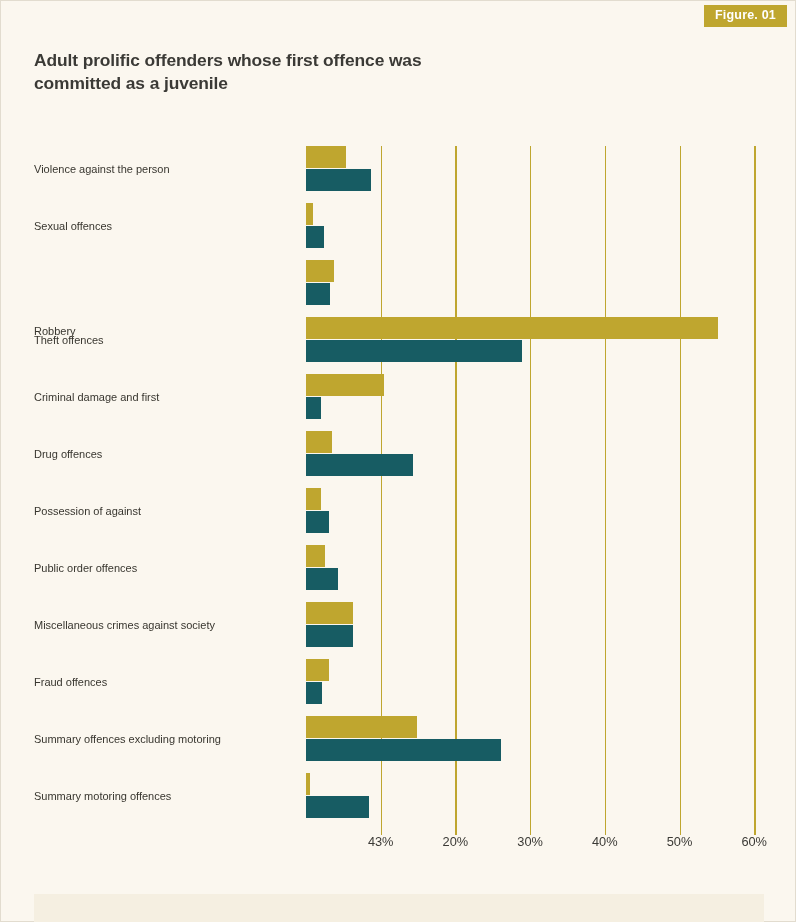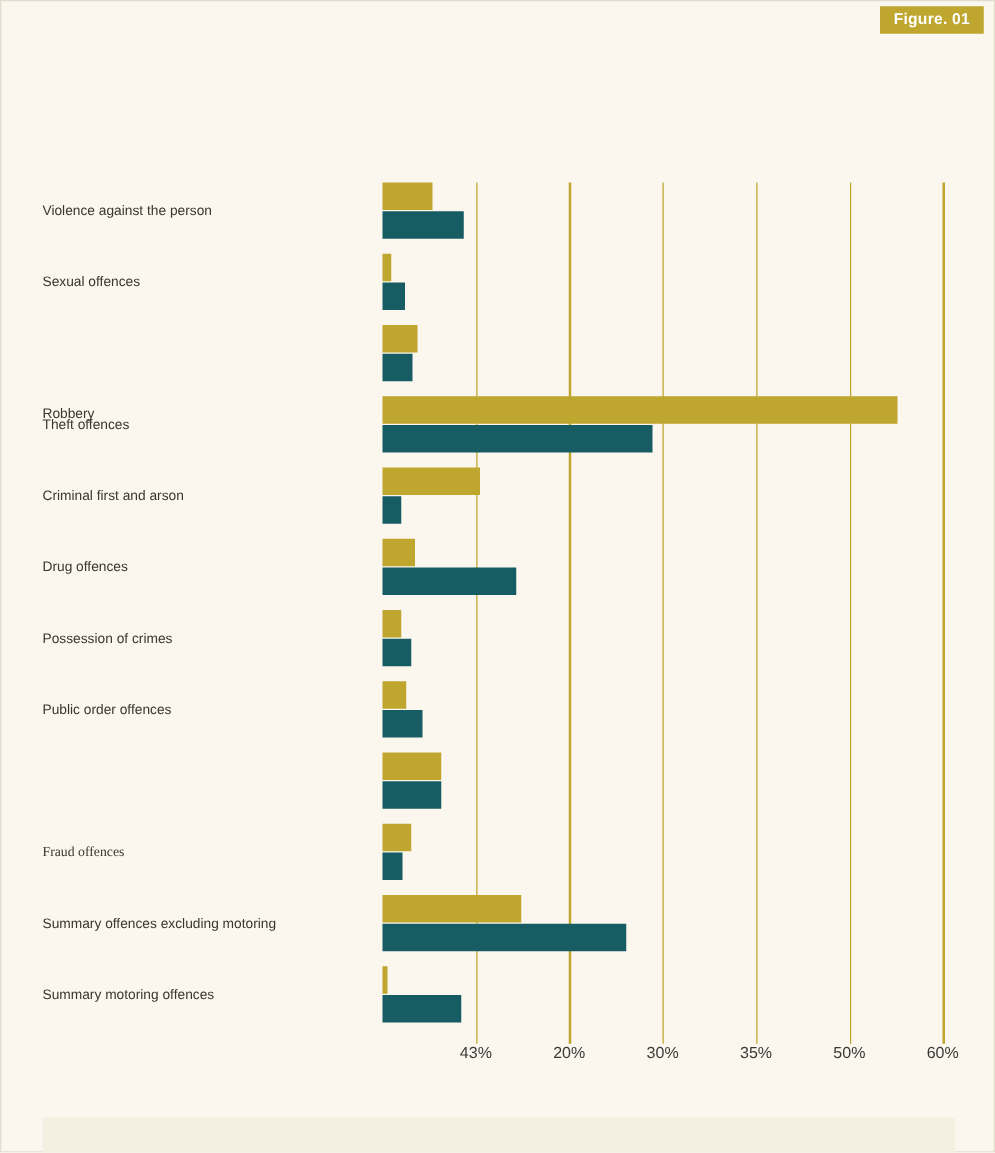--- a/index.html
+++ b/index.html
@@ -140,35 +140,36 @@
     white-space: nowrap;
   }
 </style>
 </head>
 <body>
 
 <div id="page">
 
   <div id="figure-badge">Figure. 01</div>
 
+  <div id="chart-title">Adult prolific offenders whose first offence was committed as a juvenile</div>
 
   <div id="plot-area">
     <div id="grid-layer">
         <div class="gridline tick-extend" style="left: 74.7px;"></div>
         <div class="gridline tick-extend" style="left: 149.4px;"></div>
         <div class="gridline tick-extend" style="left: 224.1px;"></div>
         <div class="gridline tick-extend" style="left: 298.8px;"></div>
         <div class="gridline tick-extend" style="left: 373.5px;"></div>
         <div class="gridline tick-extend" style="left: 448.2px;"></div>
       </div>
     <div id="tick-layer">
         <div class="tick-label" style="left: 379.7px;">43%</div>
         <div class="tick-label" style="left: 454.4px;">20%</div>
         <div class="tick-label" style="left: 529.1px;">30%</div>
-        <div class="tick-label" style="left: 603.8px;">35%</div>
+        <div class="tick-label" style="left: 603.8px;">40%</div>
         <div class="tick-label" style="left: 678.5px;">50%</div>
         <div class="tick-label" style="left: 753.2px;">60%</div>
       </div>
     <div id="rows-layer">
         <div class="cat-row" style="top: 145px; height: 57px;">
           <div class="cat-label" style="top: 17px;">Violence against the person</div>
           <div class="bar bar-first" title="Violence against the person — First offence: 5.3%" style="top: 0px; width: 39.591px; background: rgb(191, 166, 47);"></div>
           <div class="bar bar-last" title="Violence against the person — Last offence: 8.7%" style="top: 23px; width: 64.989px; background: rgb(23, 92, 99);"></div>
         </div>
         <div class="cat-row" style="top: 202px; height: 57px;">
@@ -180,45 +181,46 @@
           <div class="cat-label" style="top: 17px; margin-top: 48px;">Robbery</div>
           <div class="bar bar-first" title="Robbery — First offence: 3.7%" style="top: 0px; width: 27.639px; background: rgb(191, 166, 47);"></div>
           <div class="bar bar-last" title="Robbery — Last offence: 3.2%" style="top: 23px; width: 23.904px; background: rgb(23, 92, 99);"></div>
         </div>
         <div class="cat-row" style="top: 316px; height: 57px;">
           <div class="cat-label" style="top: 17px;">Theft offences</div>
           <div class="bar bar-first" title="Theft offences — First offence: 55.2%" style="top: 0px; width: 412.344px; background: rgb(191, 166, 47);"></div>
           <div class="bar bar-last" title="Theft offences — Last offence: 28.9%" style="top: 23px; width: 215.883px; background: rgb(23, 92, 99);"></div>
         </div>
         <div class="cat-row" style="top: 373px; height: 57px;">
-          <div class="cat-label" style="top: 17px;">Criminal first and arson</div>
+          <div class="cat-label" style="top: 17px;">Criminal damage and first</div>
           <div class="bar bar-first" title="Criminal damage and arson — First offence: 10.4%" style="top: 0px; width: 77.688px; background: rgb(191, 166, 47);"></div>
           <div class="bar bar-last" title="Criminal damage and arson — Last offence: 2%" style="top: 23px; width: 14.94px; background: rgb(23, 92, 99);"></div>
         </div>
         <div class="cat-row" style="top: 430px; height: 57px;">
           <div class="cat-label" style="top: 17px;">Drug offences</div>
           <div class="bar bar-first" title="Drug offences — First offence: 3.5%" style="top: 0px; width: 26.145px; background: rgb(191, 166, 47);"></div>
           <div class="bar bar-last" title="Drug offences — Last offence: 14.3%" style="top: 23px; width: 106.821px; background: rgb(23, 92, 99);"></div>
         </div>
         <div class="cat-row" style="top: 487px; height: 57px;">
-          <div class="cat-label" style="top: 17px;">Possession of crimes</div>
+          <div class="cat-label" style="top: 17px;">Possession of against</div>
           <div class="bar bar-first" title="Possession of weapons — First offence: 2%" style="top: 0px; width: 14.94px; background: rgb(191, 166, 47);"></div>
           <div class="bar bar-last" title="Possession of weapons — Last offence: 3.1%" style="top: 23px; width: 23.157px; background: rgb(23, 92, 99);"></div>
         </div>
         <div class="cat-row" style="top: 544px; height: 57px;">
           <div class="cat-label" style="top: 17px;">Public order offences</div>
           <div class="bar bar-first" title="Public order offences — First offence: 2.6%" style="top: 0px; width: 19.422px; background: rgb(191, 166, 47);"></div>
           <div class="bar bar-last" title="Public order offences — Last offence: 4.3%" style="top: 23px; width: 32.121px; background: rgb(23, 92, 99);"></div>
         </div>
         <div class="cat-row" style="top: 601px; height: 57px;">
+          <div class="cat-label" style="top: 17px;">Miscellaneous crimes against society</div>
           <div class="bar bar-first" title="Miscellaneous crimes against society — First offence: 6.3%" style="top: 0px; width: 47.061px; background: rgb(191, 166, 47);"></div>
           <div class="bar bar-last" title="Miscellaneous crimes against society — Last offence: 6.3%" style="top: 23px; width: 47.061px; background: rgb(23, 92, 99);"></div>
         </div>
         <div class="cat-row" style="top: 658px; height: 57px;">
-          <div class="cat-label" style="top: 17px; font-family: Liberation Serif, serif;">Fraud offences</div>
+          <div class="cat-label" style="top: 17px;">Fraud offences</div>
           <div class="bar bar-first" title="Fraud offences — First offence: 3.1%" style="top: 0px; width: 23.157px; background: rgb(191, 166, 47);"></div>
           <div class="bar bar-last" title="Fraud offences — Last offence: 2.2%" style="top: 23px; width: 16.434px; background: rgb(23, 92, 99);"></div>
         </div>
         <div class="cat-row" style="top: 715px; height: 57px; text-align: right;">
           <div class="cat-label" style="top: 17px;">Summary offences excluding motoring</div>
           <div class="bar bar-first" title="Summary offences excluding motoring — First offence: 14.8%" style="top: 0px; width: 110.556px; background: rgb(191, 166, 47);"></div>
           <div class="bar bar-last" title="Summary offences excluding motoring — Last offence: 26.1%" style="top: 23px; width: 194.967px; background: rgb(23, 92, 99);"></div>
         </div>
         <div class="cat-row" style="top: 772px; height: 57px;">
           <div class="cat-label" style="top: 17px;">Summary motoring offences</div>

